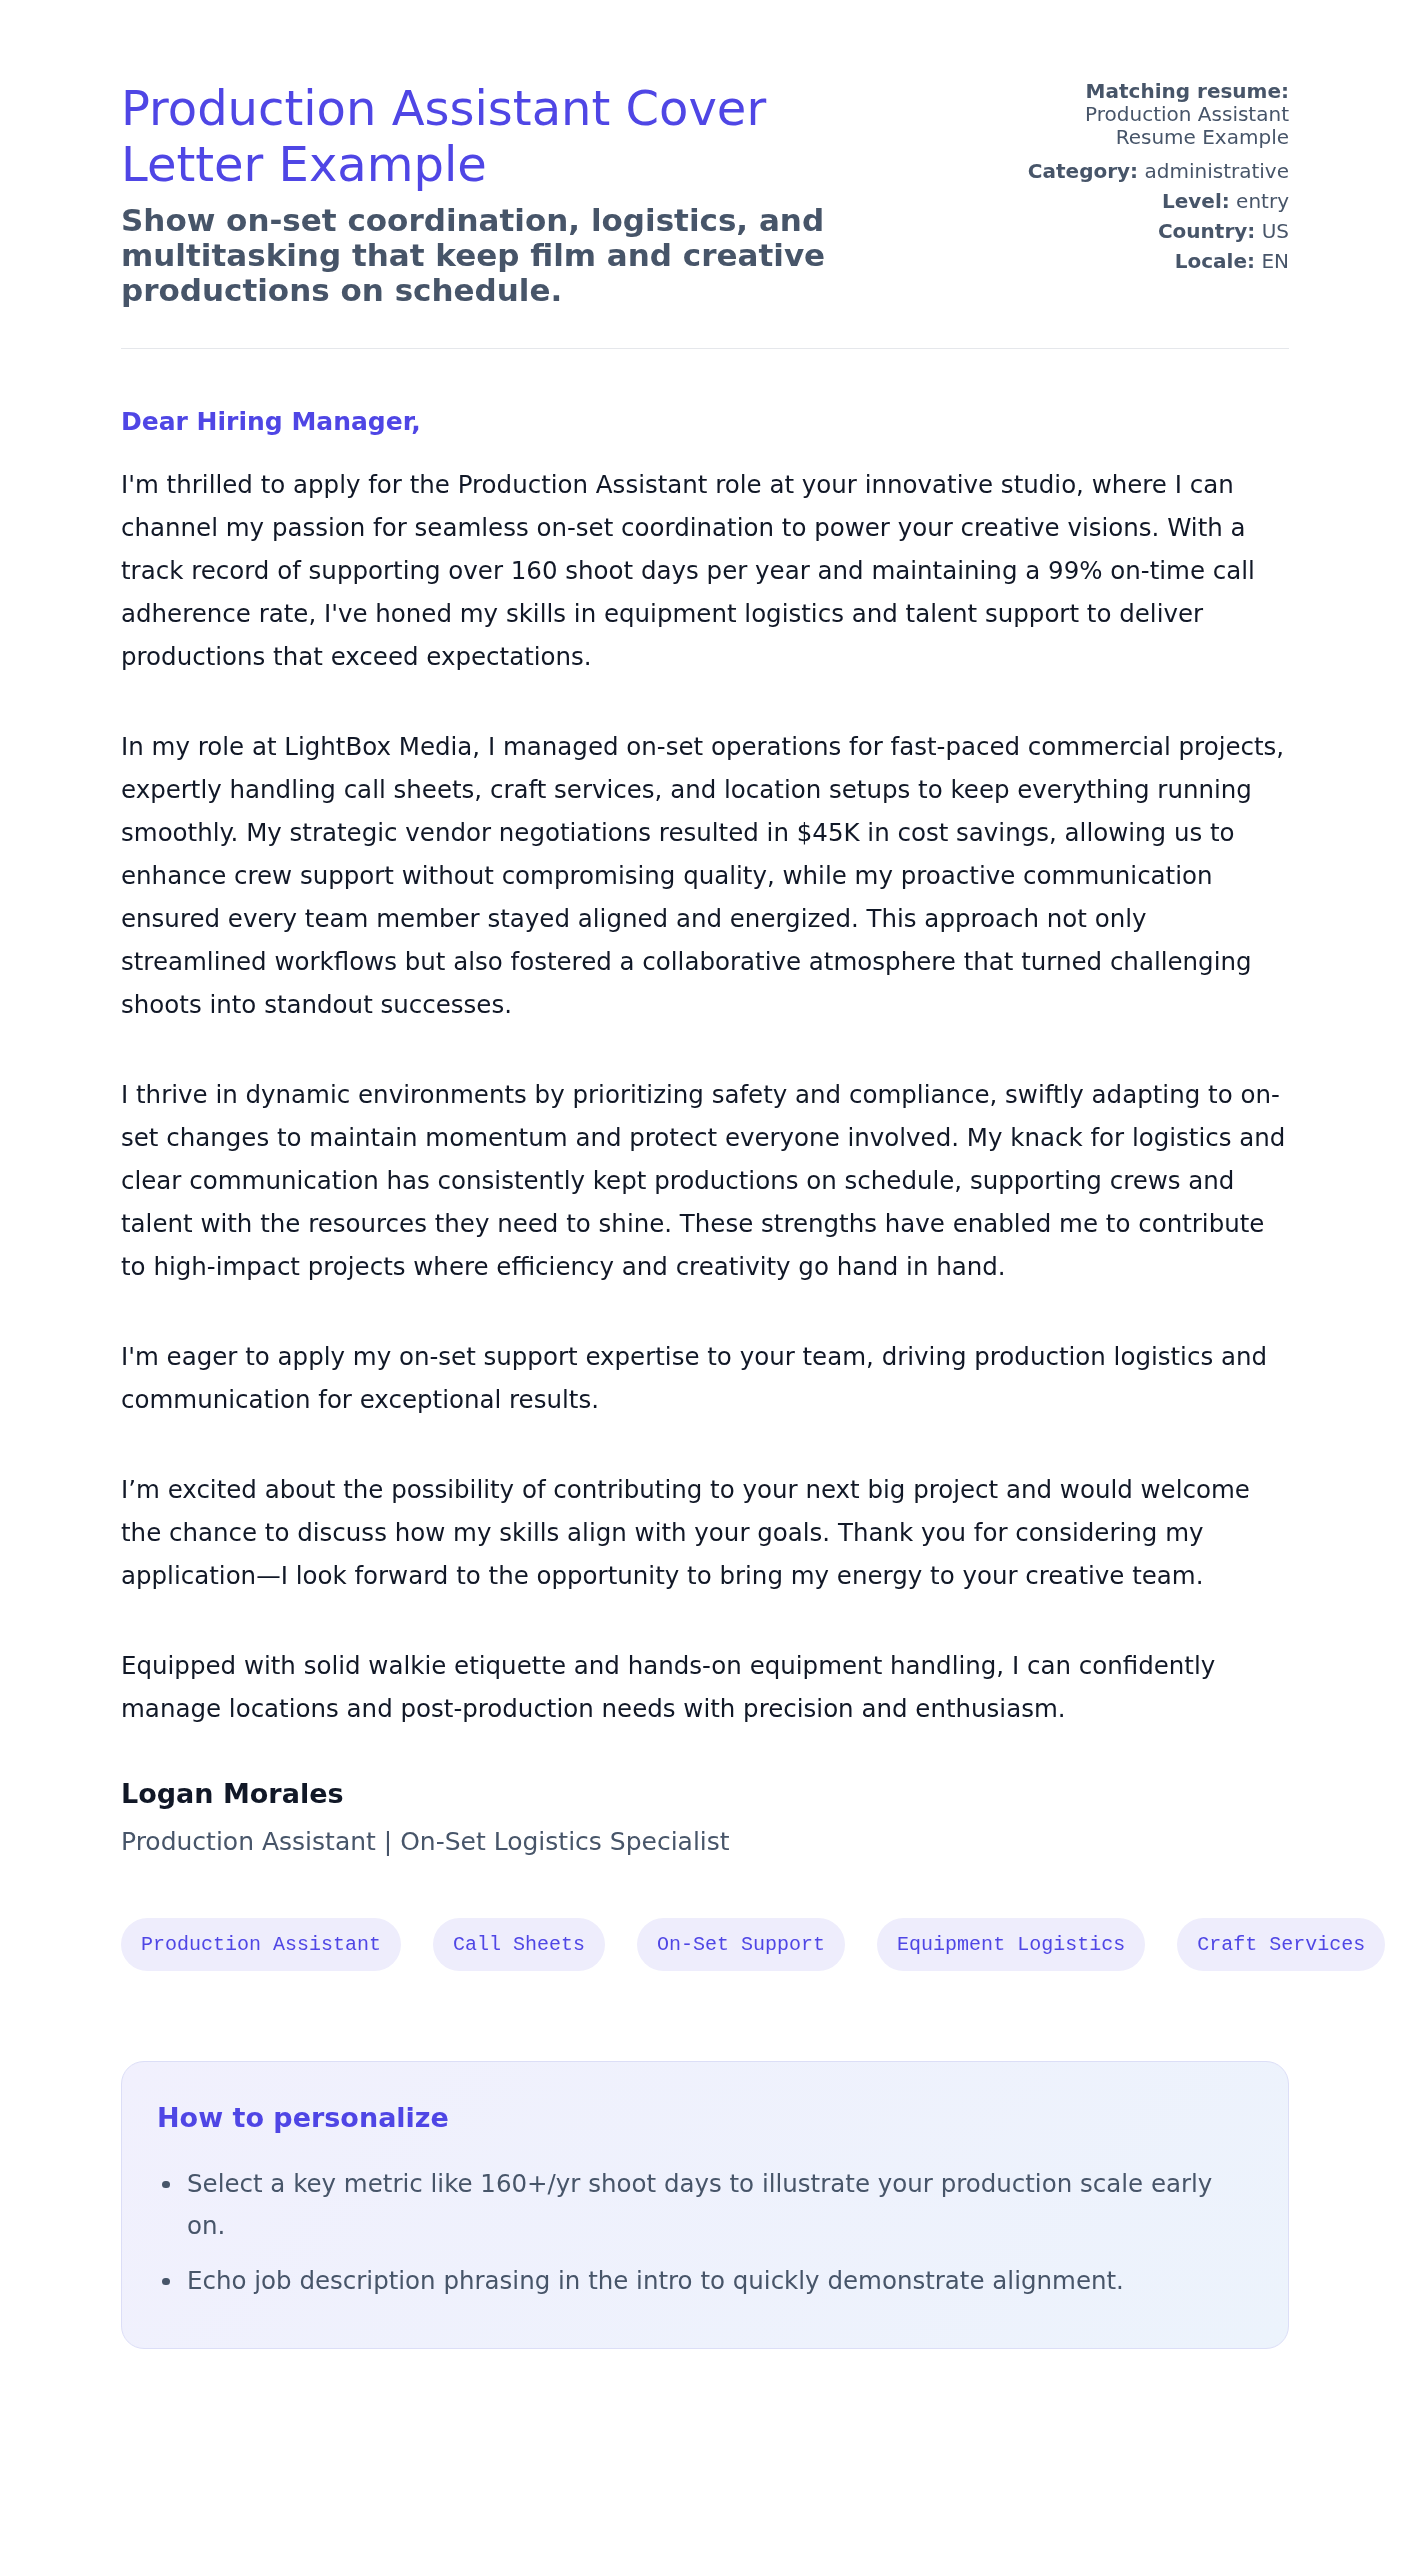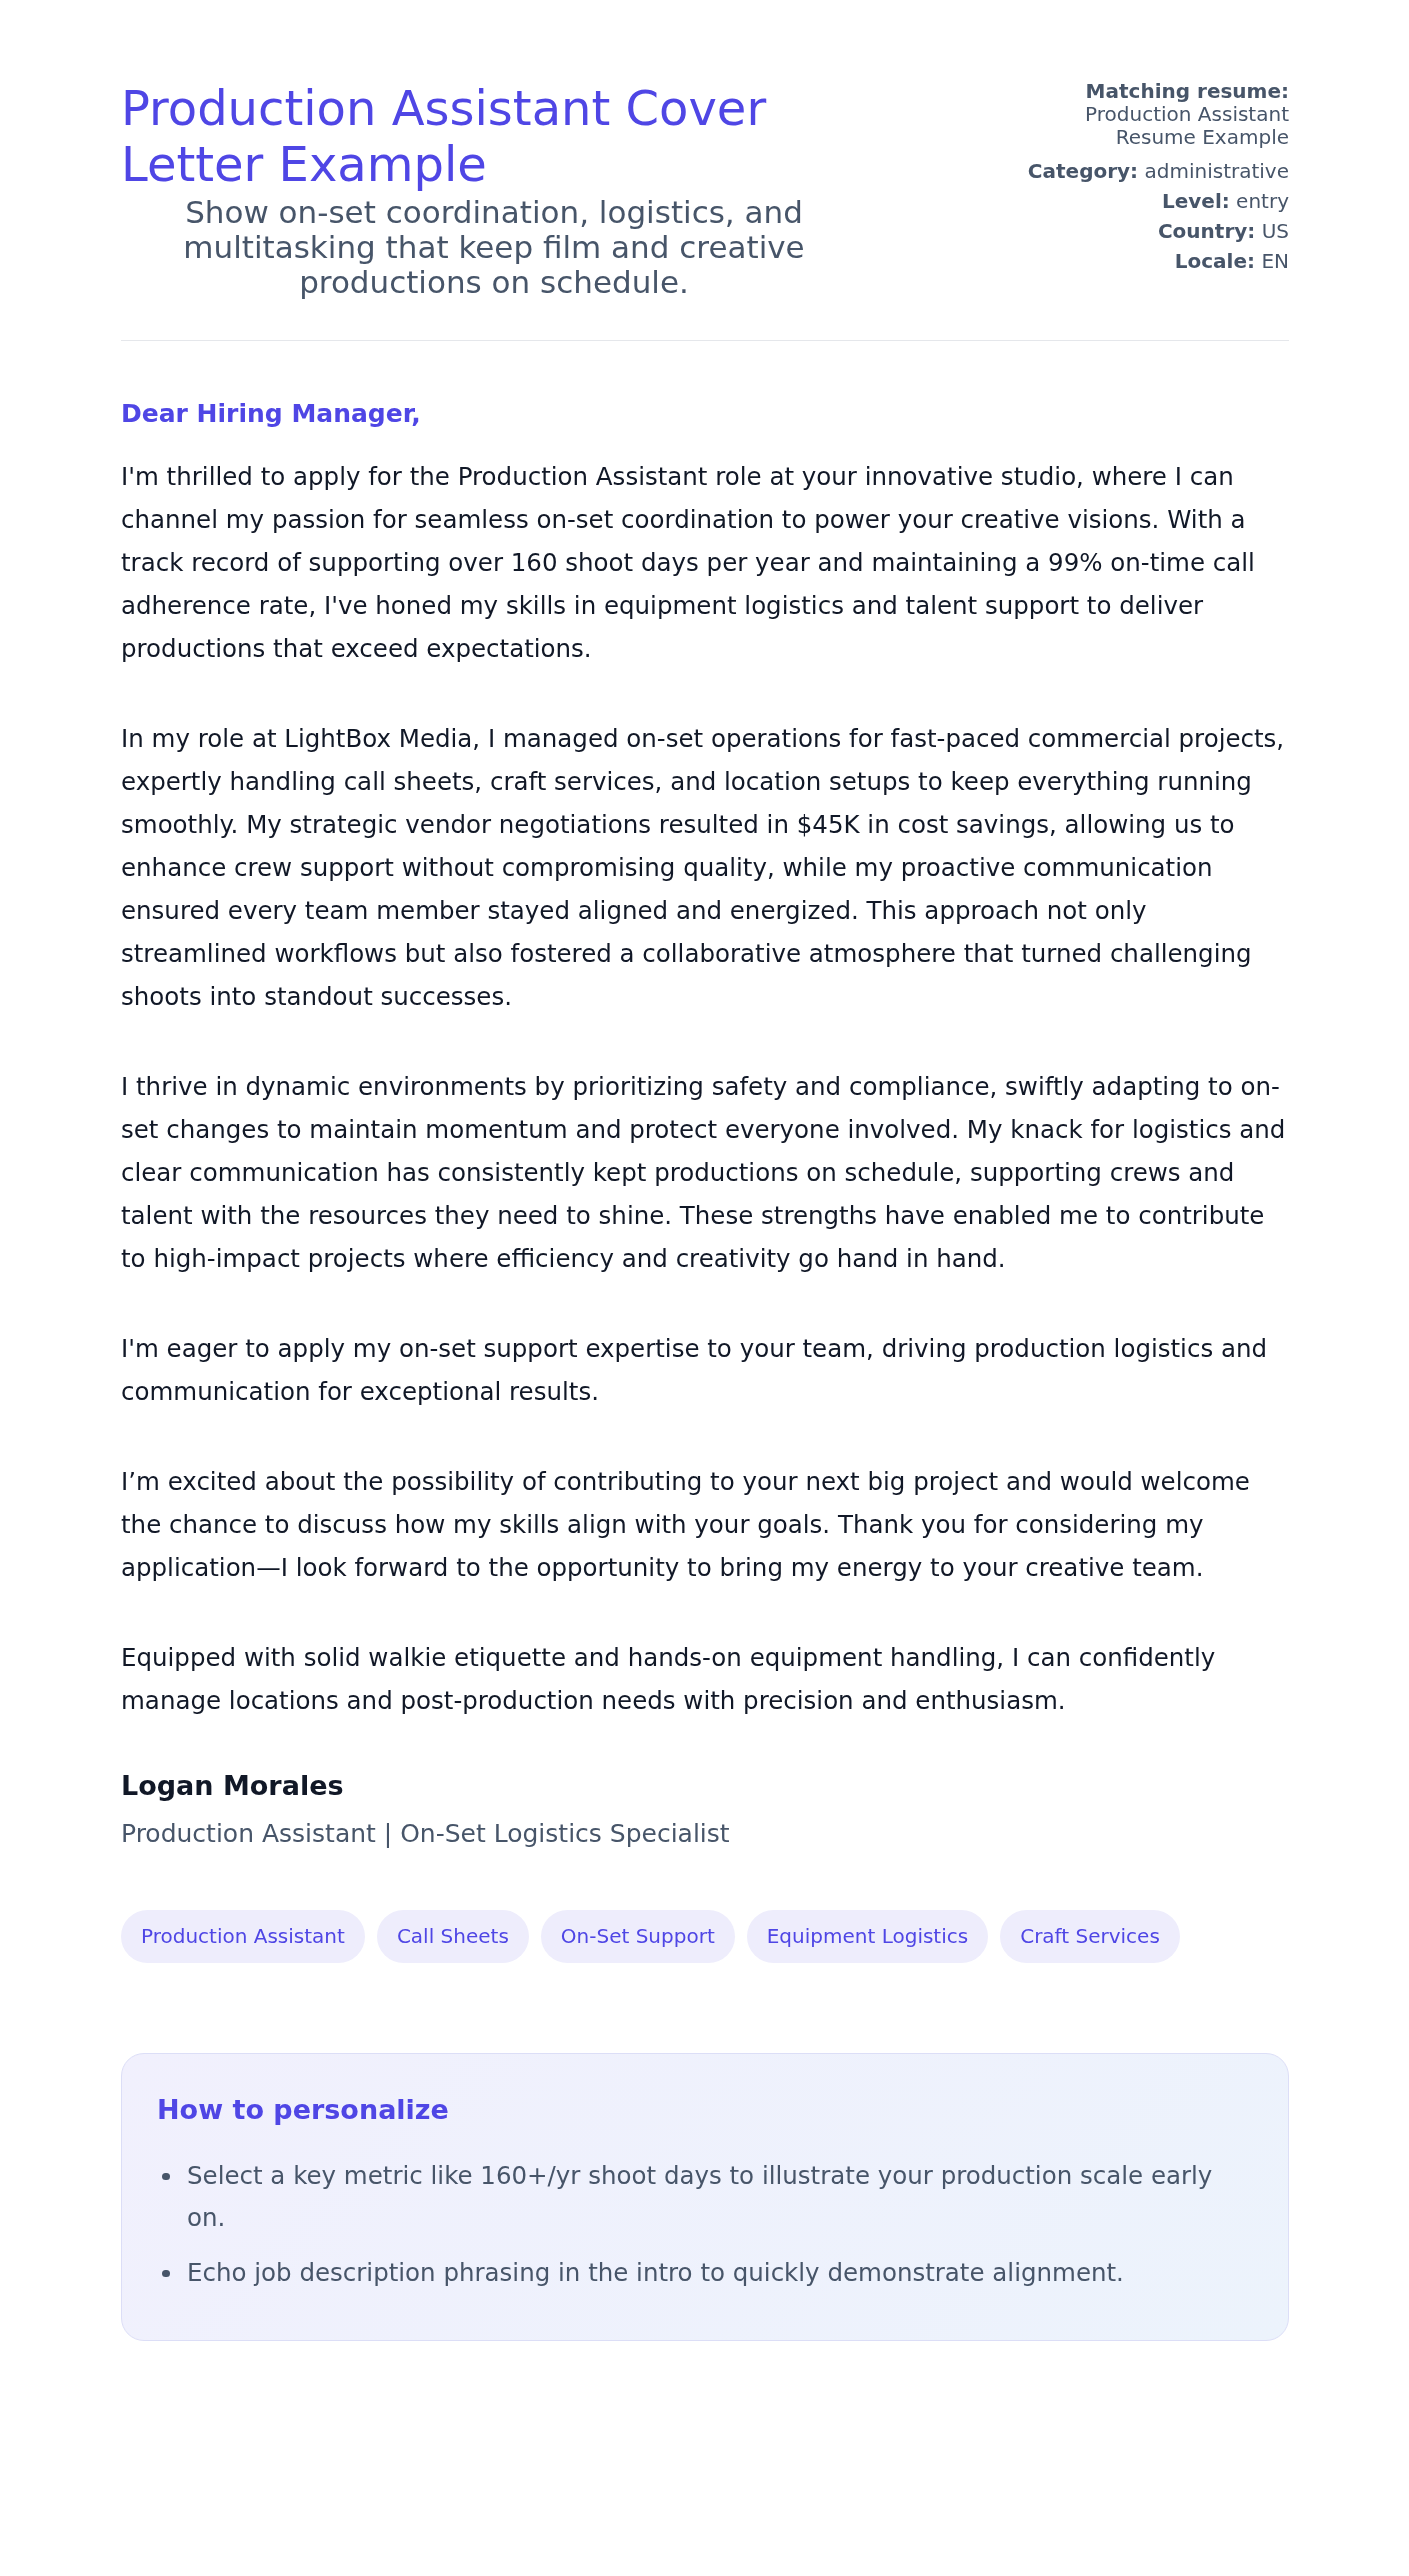--- a/index.html
+++ b/index.html
@@ -24,25 +24,24 @@
     }
     .header-left { width: 746px; }
     .title {
       font-size: 48px;
       font-weight: 400;
       line-height: 56px;
       color: #4f46e5;
     }
     .subtitle {
       font-size: 31px;
-      font-weight: 400;
+      font-weight: 700;
       line-height: 35px;
       color: #475569;
-      margin-top: 3px;
-      text-align: center;
+      margin-top: 11px;
     }
     .meta {
       text-align: right;
       font-size: 20px;
       line-height: 30px;
       color: #475569;
       width: 282px;
       padding-top: 0;
     }
     .meta .row { display: block; }
@@ -72,22 +71,23 @@
       line-height: 33px;
     }
     .sig-title {
       margin-top: 15px;
       font-size: 25px;
       color: #475569;
       line-height: 33px;
     }
     .tags {
       display: flex;
-      gap: 12px;
+      gap: 32px;
       margin-top: 60px;
+      font-family: Liberation Mono, monospace;
     }
     .tag {
       background: #eeedfc;
       color: #4f46e5;
       font-size: 20px;
       line-height: 53px;
       height: 53px;
       padding: 0 20px;
       border-radius: 26.5px;
       white-space: nowrap;

